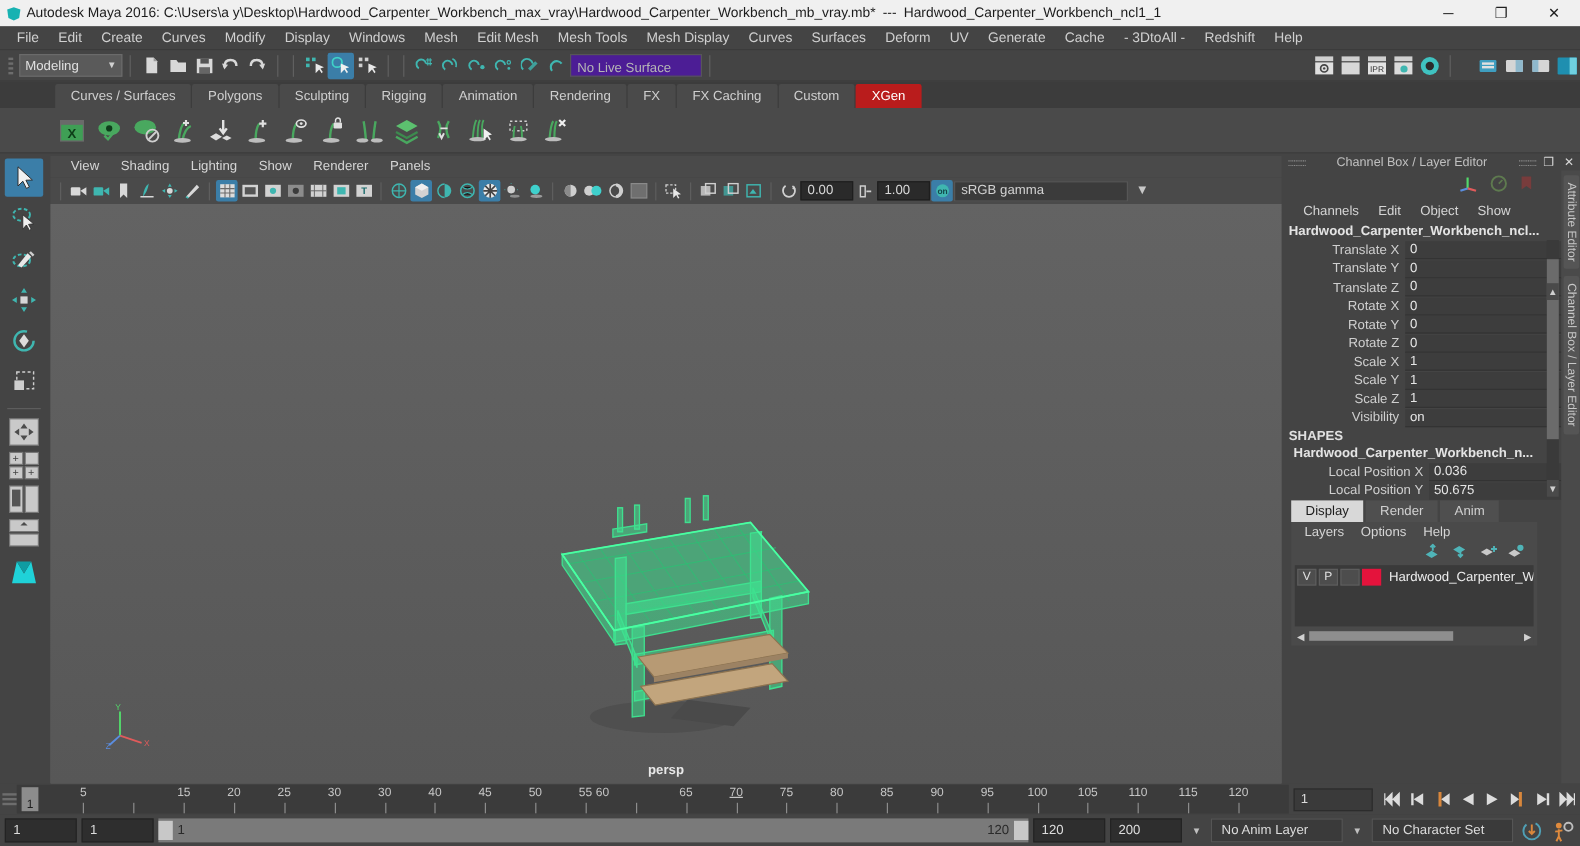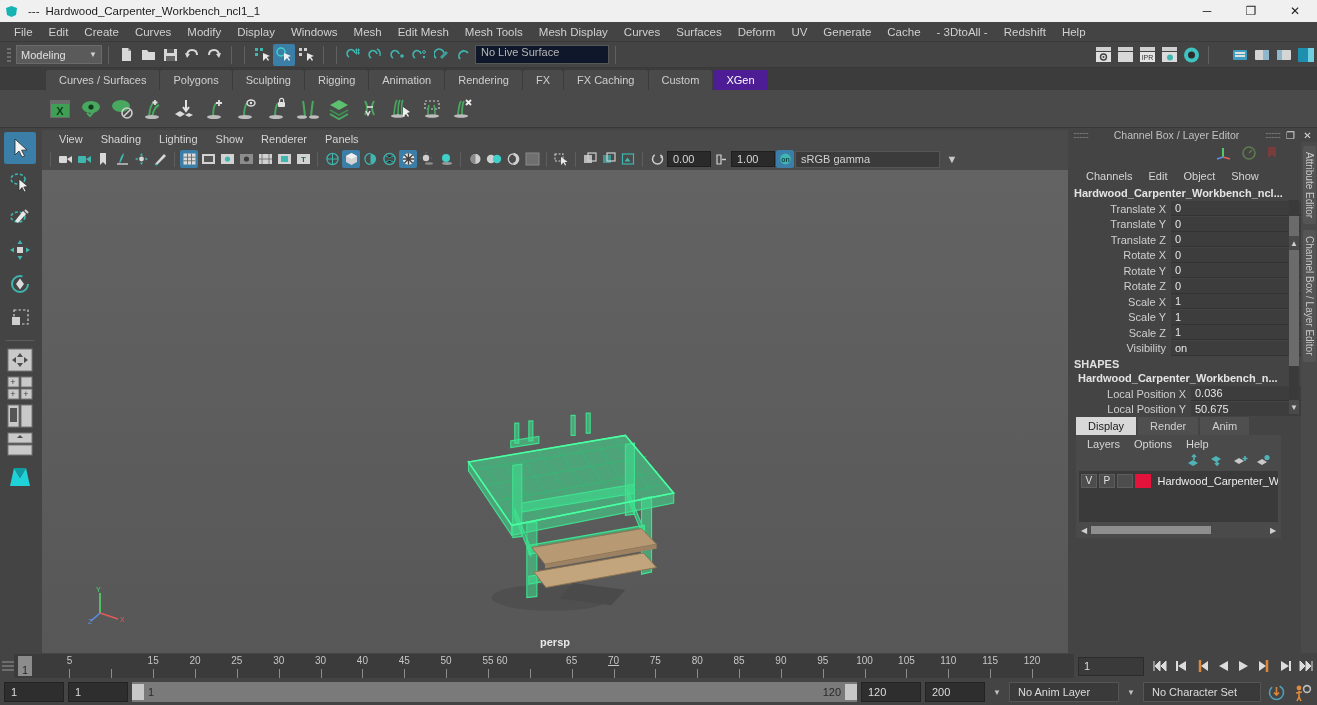--- a/index.html
+++ b/index.html
@@ -42,33 +42,33 @@
   .mode-select {
     width:86px; height:19px; background:#5a5a5a; border:1px solid #6a6a6a;
     display:flex; align-items:center; padding:0 4px; color:#e0e0e0; font-size:11px;
     position:relative; margin-left:2px;
   }
   .mode-select .caret { margin-left:auto; font-size:8px; color:#d0d0d0; }
   .sep { width:1px; height:18px; background:#606060; margin:0 6px; }
   .tb-btn { width:22px; height:22px; display:flex; align-items:center; justify-content:center; border-radius:2px; }
   .tb-btn.active { background:#3b7ea8; }
   .live-surface {
-    width:134px; height:19px; background:#0f172a; border:1px solid #565656;
-    display:flex; align-items:flex-start; padding:0 5px; color:#b6b6b6; font-size:11px;
+    width:110px; height:19px; background:#4c1d95; border:1px solid #565656;
+    display:flex; align-items:flex-end; padding:0 5px; color:#b6b6b6; font-size:11px;
   }
 
   
   .shelfbar { background:#444444; flex:none; }
   .shelf-tabs { height:22px; display:flex; align-items:flex-end; padding-left:46px; background:#3c3c3c; }
   .shelf-tab {
     height:20px; padding:0 13px; line-height:20px; font-size:11px;
     background:#4a4a4a; color:#cfcfcf; margin-right:1px;
     border-top-left-radius:2px; border-top-right-radius:2px;
   }
-  .shelf-tab.active { background:#4c1d95; color:#ffffff; }
+  .shelf-tab.active { background:#b91c1c; color:#ffffff; }
   .shelf-icons {
     height:38px; background:#4a4a4a; display:flex; align-items:center;
     padding-left:46px; gap:3px; border-bottom:1px solid #383838;
   }
   .shelf-ico { width:28px; height:30px; display:flex; align-items:center; justify-content:center; }
 
   
   .main { flex:1; display:flex; min-height:0; background:#444444; }
 
   
@@ -190,20 +190,21 @@
 <body>
 
 <div class="app">
 
   <div class="titlebar">
     <span class="title-logo">
       <svg width="13" height="13" viewBox="0 0 13 13">
           <path d="M1 3 L6.5 1 L12 3 L11 10 L6.5 12 L2 10 Z" fill="#17b2b2"></path>
         </svg>
     </span>
+    <span class="title-text">Autodesk Maya 2016: C:\Users\a y\Desktop\Hardwood_Carpenter_Workbench_max_vray\Hardwood_Carpenter_Workbench_mb_vray.mb*</span>
     <span class="title-sep">---</span>
     <span class="title-text">Hardwood_Carpenter_Workbench_ncl1_1</span>
     <div class="win-btns">
       <div class="win-btn">─</div>
       <div class="win-btn">❐</div>
       <div class="win-btn close">✕</div>
     </div>
   </div>
 
   <div class="menubar">

